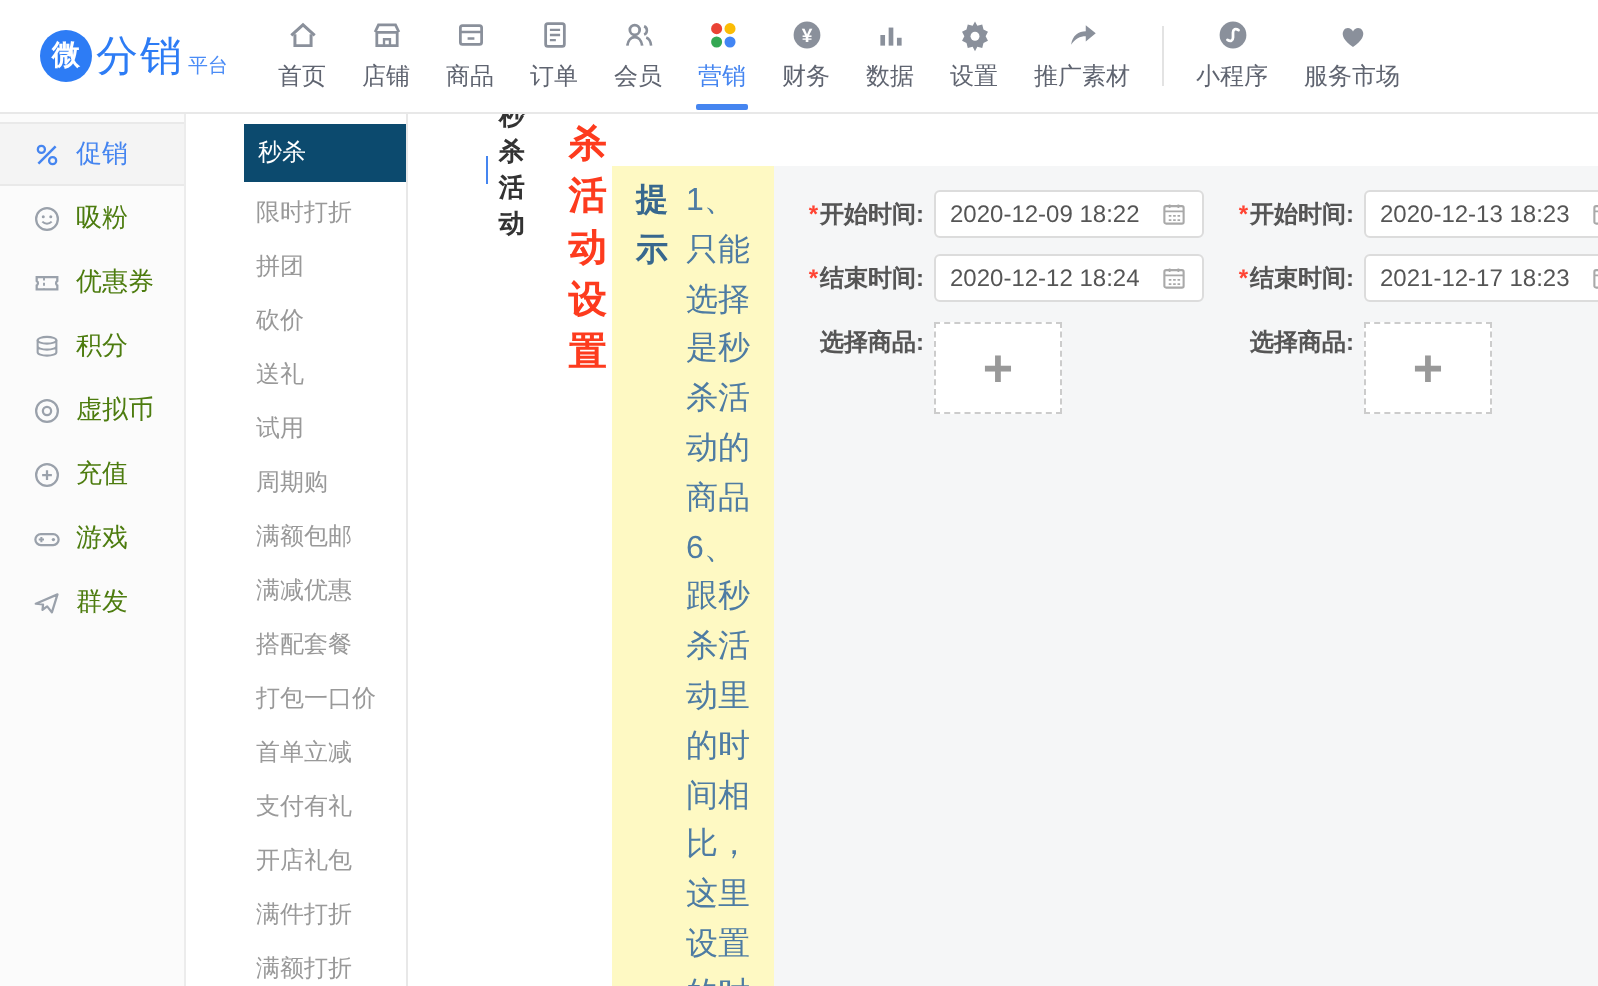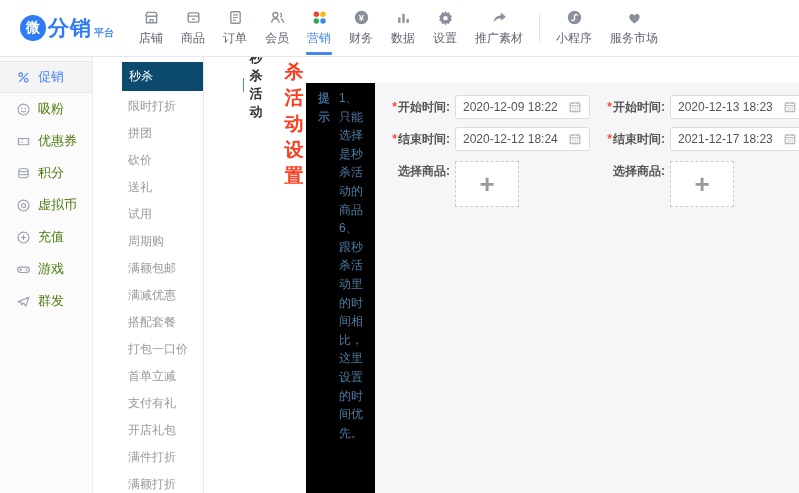--- a/index.html
+++ b/index.html
@@ -4,22 +4,22 @@
 <style>
   * { margin:0; padding:0; box-sizing:border-box; }
   html,body { background:#fff; }
   body { font-family:"Liberation Sans","DejaVu Sans",sans-serif; }
   .screen { width:799px; height:493px; background:#fff; overflow:hidden; display:flex; flex-direction:column; position:relative; }
 
   
   .topbar { height:57px; min-height:57px; border-bottom:1px solid #e8e8e8; display:flex; align-items:center; background:#fff; }
   .logo { display:flex; align-items:center; margin-left:20px; width:104px; min-width:104px; }
   .logo-circle { width:26px; height:26px; border-radius:50%; background:#2d7cf5; color:#fff; font-weight:bold; font-size:14px; display:flex; align-items:center; justify-content:center; }
-  .logo-name { font-size:21px; font-weight:700; color:#2d7cf5; margin-left:2px; letter-spacing:1px; white-space:nowrap; }
-  .logo-suffix { font-size:10px; color:#4b8cf6; font-weight:bold; margin-left:2px; margin-top:9px; white-space:nowrap; }
+  .logo-name { font-size:21px; font-weight:400; color:#2d7cf5; margin-left:2px; letter-spacing:1px; white-space:nowrap; }
+  .logo-suffix { font-size:10px; color:#4b8cf6; font-weight:normal; margin-left:2px; margin-top:9px; white-space:nowrap; }
   .topnav { display:flex; align-items:stretch; height:100%; margin-left:6px; }
   .nav-item { position:relative; display:flex; flex-direction:column; align-items:center; justify-content:center; gap:4px; padding:0 9px; cursor:pointer; }
   .nav-icon { width:17px; height:17px; color:#8a909b; }
   .nav-icon svg, .s1-icon svg, .cal svg { display:block; width:100%; height:100%; }
   .nav-label { font-size:12px; color:#5f6470; white-space:nowrap; }
   .nav-item.active .nav-label { color:#4585f0; }
   .nav-item.active::after { content:""; position:absolute; bottom:1px; left:50%; transform:translateX(-50%); width:26px; height:3px; background:#4585f0; border-radius:1px; }
   .navdiv { width:1px; background:#e3e3e3; margin:13px 7px; }
 
   
@@ -34,21 +34,21 @@
   .side2 { width:87px; min-width:87px; background:#fff; border-right:1px solid #e8e8e8; padding-top:5px; }
   .s2-item { font-size:12px; color:#999; padding:5px 0 5px 11px; cursor:pointer; white-space:nowrap; }
   .s2-item.active { background:#0c4a6e; color:#fff; margin-left:5px; padding:6px 0 6px 7px; margin-bottom:2px; }
 
   
   .main { flex:1; background:#fff; padding:17px 0 0 15px; display:flex; flex-direction:row; overflow:hidden; }
   .ptitle { display:flex; align-items:center; height:22px; }
   .ptitle-bar { width:3px; height:14px; background:#4585f0; margin-right:6px; }
   .ptitle-text { font-size:13px; font-weight:bold; color:#333; }
   .ptitle-note { font-size:19px; font-weight:bold; color:#fd3b1e; margin-left:22px; }
-  .notice { margin-top:9px; background:#000000; padding:6px 12px 7px 12px; display:flex; font-size:12px; color:#4e7ca3; line-height:1.55; margin-right:0; }
+  .notice { margin-top:9px; background:#fef9c3; padding:6px 12px 7px 12px; display:flex; font-size:16px; color:#4e7ca3; line-height:1.55; margin-right:0; }
   .notice-label { font-weight:bold; color:#38688e; margin-right:9px; }
   .notice-lines { display:flex; flex-direction:column; }
 
   .card { margin-top:9px; background:#f5f6f7; padding:12px 0 11px 11px; }
   .frow { display:flex; align-items:center; margin-bottom:8px; }
   .frow.top { align-items:flex-start; margin-bottom:0; }
   .flabel { width:64px; min-width:64px; text-align:right; font-size:12px; color:#555; font-weight:bold; margin-right:5px; line-height:24px; }
   .req { color:#f43; margin-right:1px; }
   .dateinput { position:relative; width:135px; height:24px; background:#fff; border:1px solid #dcdcdc; border-radius:3px; display:flex; align-items:center; padding:0 7px; cursor:pointer; }
   .dateinput input { border:none; outline:none; font-size:12px; color:#555; width:100px; background:transparent; font-family:inherit; }
@@ -64,20 +64,29 @@
 
 <div class="screen">
 
   <header class="topbar">
     <div class="logo">
       <span class="logo-circle">微</span>
       <span class="logo-name">分销</span>
       <span class="logo-suffix">平台</span>
     </div>
     <nav class="topnav" id="topnav">
+        <div class="nav-item">
+          <span class="nav-icon">
+            <svg viewBox="0 0 16 16">
+              <path d="M2.5 8.2 8 3.2l5.5 5" fill="none" stroke="currentColor" stroke-width="1.4"></path>
+              <path d="M4.2 7.6V13h7.6V7.6" fill="none" stroke="currentColor" stroke-width="1.4"></path>
+            </svg>
+          </span>
+          <span class="nav-label">首页</span>
+        </div>
         <div class="nav-item">
           <span class="nav-icon">
             <svg viewBox="0 0 16 16">
               <path d="M3.2 6.8h9.6V13H3.2z" fill="none" stroke="currentColor" stroke-width="1.3"></path>
               <path d="M2.4 6.6 4 3.2h8l1.6 3.4" fill="none" stroke="currentColor" stroke-width="1.3"></path>
               <path d="M6.6 13v-3h2.8v3" fill="none" stroke="currentColor" stroke-width="1.1"></path>
             </svg>
           </span>
           <span class="nav-label">店铺</span>
         </div>

